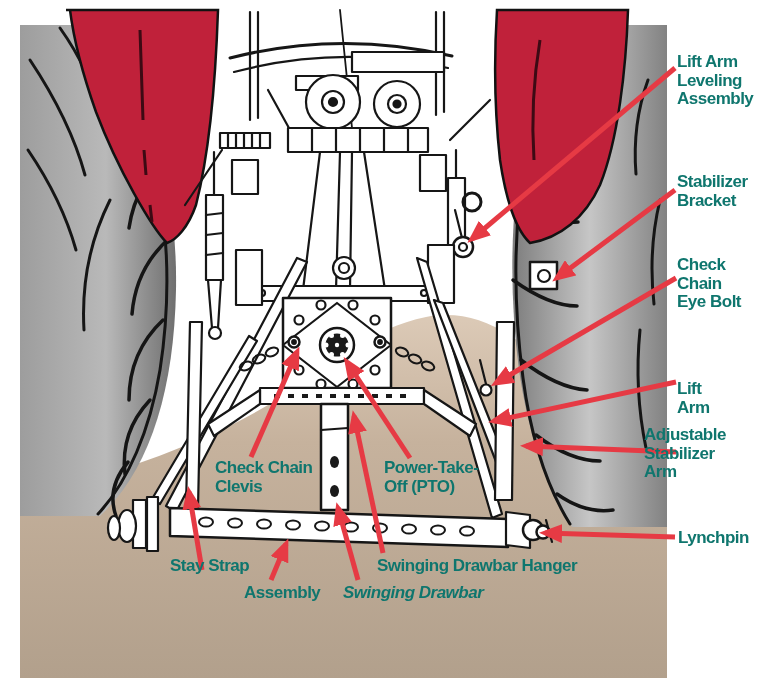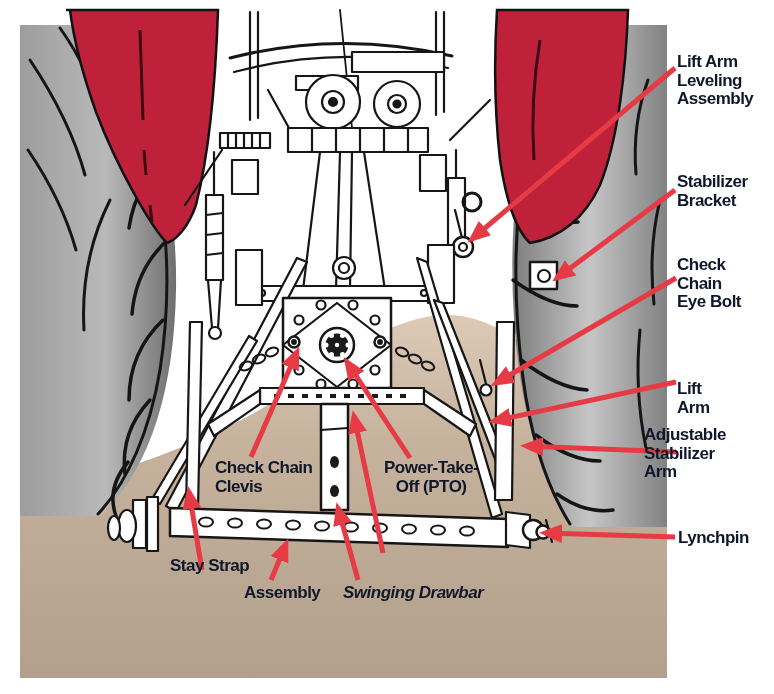--- a/index.html
+++ b/index.html
@@ -1,20 +1,20 @@
 <!DOCTYPE html>
 <html><head>
 <meta charset="utf-8">
 <style>
   html,body{margin:0;padding:0;background:#ffffff;}
   .figure{position:relative;width:774px;height:694px;background:#ffffff;overflow:hidden;
           font-family:"Liberation Sans",sans-serif;}
   .figure svg{position:absolute;left:0;top:0;}
   .callout{position:absolute;font-size:17px;line-height:18.5px;font-weight:700;
-           letter-spacing:-0.5px;color:#0f172a;white-space:pre-line;}
+           letter-spacing:-0.5px;color:#0f766e;white-space:pre-line;}
 </style>
 </head>
 <body>
 
 <div class="figure">
 
 <svg width="774" height="694" viewBox="0 0 774 694">
   <defs>
     <linearGradient id="gTireL" x1="0" y1="0" x2="1" y2="0">
       <stop offset="0" stop-color="#9d9d9d"></stop>
@@ -262,19 +262,20 @@
 Eye Bolt</div>
   <div class="callout" style="left:677px;top:380px;">Lift
 Arm</div>
   <div class="callout" style="left:644px;top:426px;">Adjustable
 Stabilizer
 Arm</div>
   <div class="callout" style="left:678px;top:529px;">Lynchpin</div>
 
   <div class="callout" style="left:215px;top:459px;">Check Chain
 Clevis</div>
-  <div class="callout" style="left:384px;top:459px;text-align:center;">Power-Take-
+  <div class="callout" style="left:384px;top:459px;">Power-Take-
 Off (PTO)</div>
   <div class="callout" style="left:170px;top:557px;">Stay Strap</div>
   <div class="callout" style="left:244px;top:584px;">Assembly</div>
+  <div class="callout" style="left:377px;top:557px;">Swinging Drawbar Hanger</div>
   <div class="callout" style="left:343px;top:584px;font-style:italic;">Swinging Drawbar</div>
 
 </div>
 
 </body></html>

